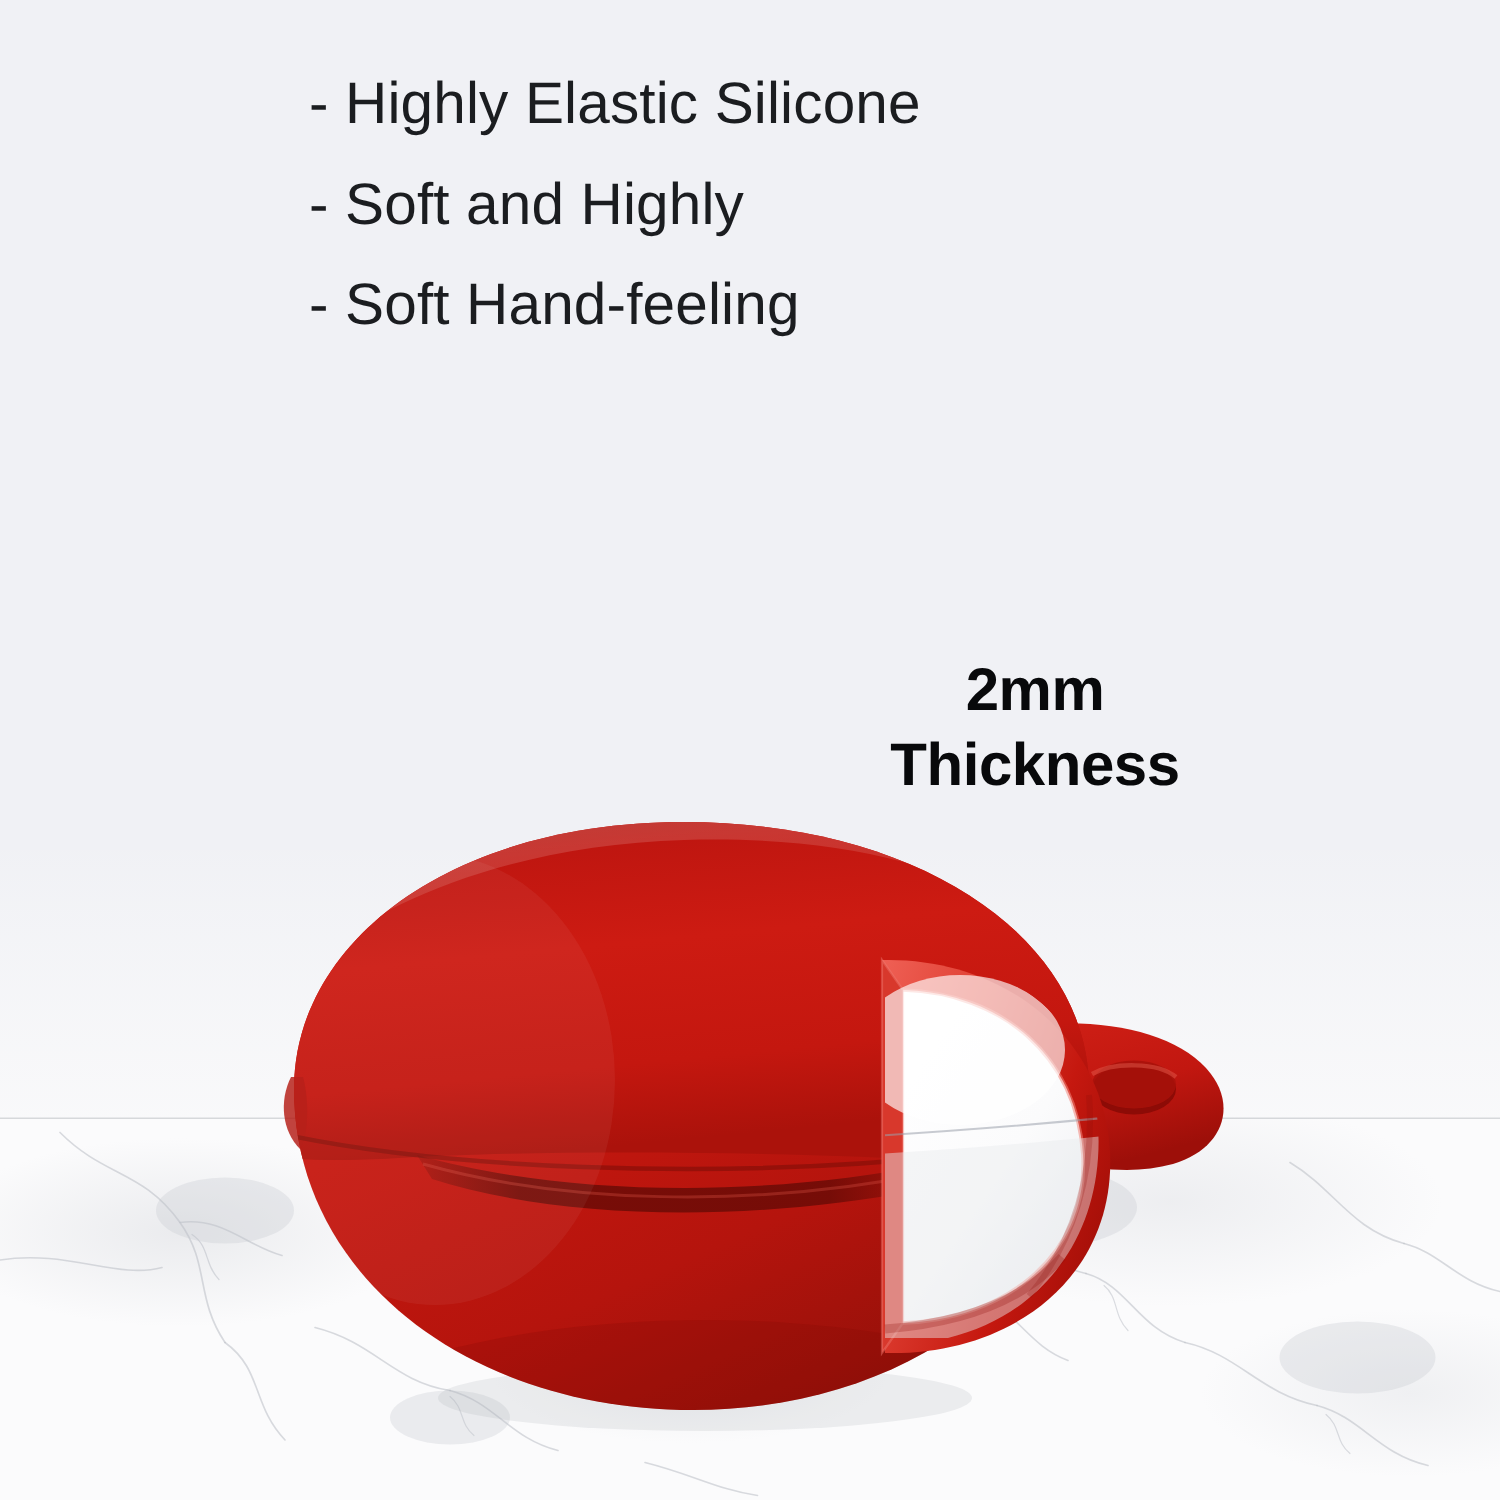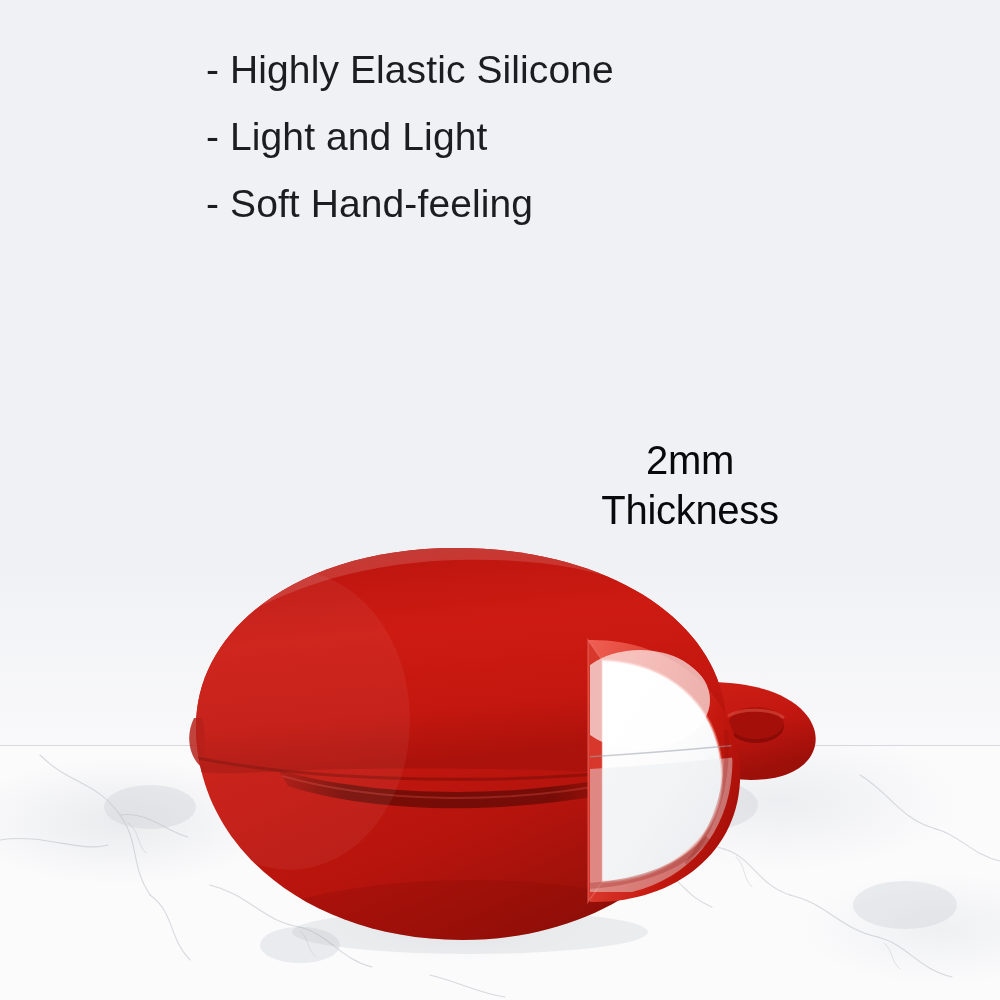--- a/index.html
+++ b/index.html
@@ -90,28 +90,28 @@
   
   .thickness-callout {
     position: absolute;
     left: 540px;
     top: 436px;
     width: 300px;
     text-align: center;
   }
   .thickness-value {
     font-size: 40px;
-    font-weight: normal;
+    font-weight: bold;
     color: #08090b;
     line-height: 48px;
     letter-spacing: -0.3px;
   }
   .thickness-label {
     font-size: 40px;
-    font-weight: normal;
+    font-weight: bold;
     color: #08090b;
     line-height: 52px;
     letter-spacing: -0.3px;
   }
 
   
   .product {
     position: absolute;
     left: 170px;
     top: 520px;
@@ -156,21 +156,21 @@
     <g fill="#c2c6ce" fill-opacity="0.30">
       <ellipse cx="150" cy="62" rx="46" ry="22"></ellipse>
       <ellipse cx="700" cy="60" rx="58" ry="26"></ellipse>
       <ellipse cx="905" cy="160" rx="52" ry="24"></ellipse>
       <ellipse cx="300" cy="200" rx="40" ry="18"></ellipse>
     </g>
   </svg>
 
   <div class="feature-list">
     <div class="feature-item">- Highly Elastic Silicone</div>
-    <div class="feature-item">- Light and Light</div>
+    <div class="feature-item">- Soft and Highly</div>
     <div class="feature-item">- Soft Hand-feeling</div>
   </div>
 
   <div class="thickness-callout">
     <div class="thickness-value">2mm</div>
     <div class="thickness-label">Thickness</div>
   </div>
 
   <svg class="product" viewBox="0 0 680 450">
     <defs>

